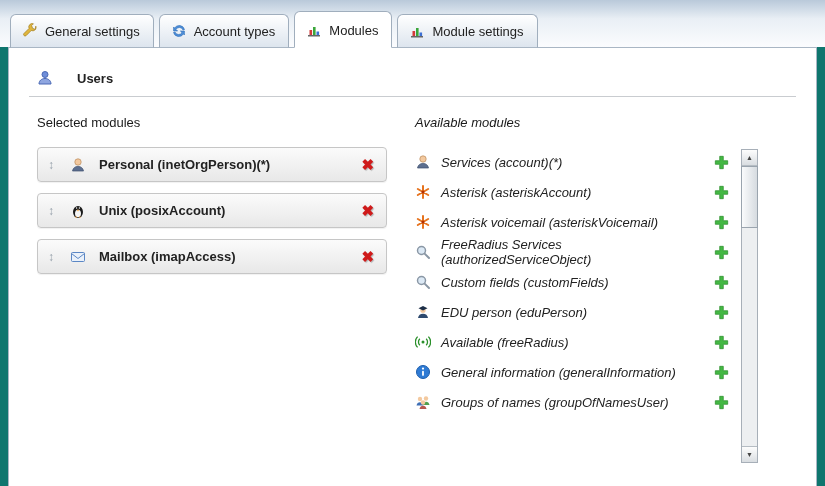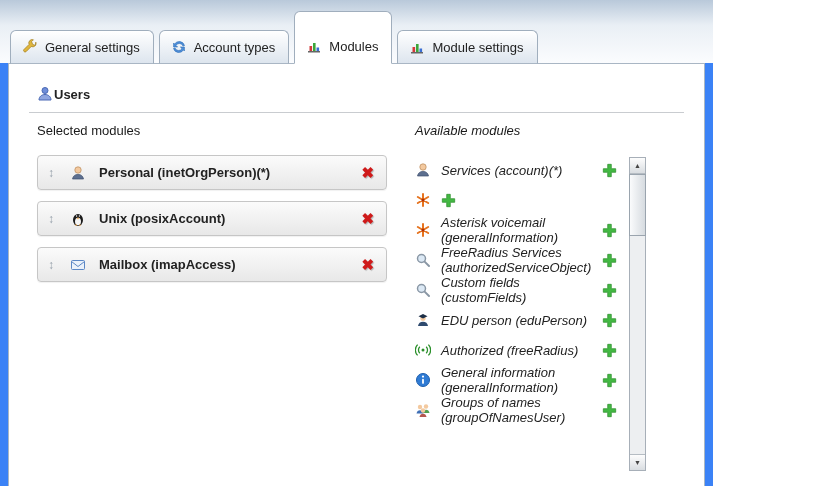--- a/index.html
+++ b/index.html
@@ -1,59 +1,59 @@
 <!DOCTYPE html>
 <html><head>
 <meta charset="utf-8">
 <style>
   * { margin:0; padding:0; box-sizing:border-box; }
   body { background:#fff; }
   .screen {
-    width:713px; height:486px; overflow:hidden;
+    width:825px; height:486px; overflow:hidden;
     font-family:"Liberation Sans", sans-serif; font-size:13px; color:#222;
-    background:#3b82f6; display:flex; flex-direction:column;
+    background:#0f766e; display:flex; flex-direction:column;
   }
   
   .tabbar {
     background:linear-gradient(to bottom, #b9c9da 0%, #e9eff5 40%, #fbfcfe 100%);
     padding:11px 8px 0 10px;
     display:flex; align-items:flex-end;
     position:relative; z-index:2;
   }
   .tab {
     display:inline-flex; align-items:center; gap:7px;
     padding:8px 13px 8px 11px; margin-right:5px; margin-bottom:-1px;
     border:1px solid #a0aebd; border-radius:6px 6px 0 0;
     background:linear-gradient(#ffffff, #dde5ee);
     border-bottom:1px solid #a9b6c4;
     cursor:pointer; white-space:nowrap;
     box-shadow:inset 0 1px 0 #fff;
   }
   .tab.active {
     background:#fff; border-bottom:1px solid #fff;
-    padding-top:26px; padding-bottom:9px;justify-content:space-between;
+    padding-top:10px; padding-bottom:9px;justify-content:space-between;
   }
   .ticon { width:16px; height:16px; display:inline-flex; }
   .ticon svg { width:16px; height:16px; }
   
   .panel {
     flex:1; margin:0 8px; background:#fff;
     border:1px solid #a9b6c4; border-bottom:none;
     padding:14px 20px 0 20px;
     position:relative; z-index:1;
   }
   .section-head {
     margin-top:8px; padding:0 0 10px 8px;
     border-bottom:1px solid #c9ccd0;
-    display:flex; align-items:center; gap:1px;
+    display:flex; align-items:center; gap:24px;
     font-weight:bold;
   }
   .sicon svg { width:16px; height:16px; display:block; }
   
-  .columns { display:flex; margin-top:4px; padding-left:8px; }
+  .columns { display:flex; margin-top:12px; padding-left:8px; }
   .col-left { width:350px; margin-right:28px; }
   .col-right { flex:1; margin-right:38px;font-style:italic; }
   .col-head { margin:6px 0 17px; color:#1a1a1a; }
   
   .sel-item {
     display:flex; align-items:center; height:35px;
     border:1px solid #c6c6c6; border-radius:4px;
     background:linear-gradient(#fbfbfb, #e8e8e8);
     box-shadow:0 1px 1px rgba(0,0,0,0.06);
     margin-bottom:11px; padding:0 10px 0 6px; cursor:move;
@@ -286,34 +286,35 @@
                   </svg>
                 </button>
             </div>
 
             <div class="avail-row">
               <span class="micon">
                   <svg viewBox="0 0 16 16">
                     <use href="#i-asterisk"></use>
                   </svg>
                 </span>
+              <span class="avail-label">Asterisk (asteriskAccount)</span>
               <button class="add">
                   <svg viewBox="0 0 16 16">
                     <use href="#i-plus"></use>
                   </svg>
                 </button>
             </div>
 
             <div class="avail-row">
               <span class="micon">
                   <svg viewBox="0 0 16 16">
                     <use href="#i-asterisk"></use>
                   </svg>
                 </span>
-              <span class="avail-label">Asterisk voicemail (generalInformation)</span>
+              <span class="avail-label">Asterisk voicemail (asteriskVoicemail)</span>
               <button class="add">
                   <svg viewBox="0 0 16 16">
                     <use href="#i-plus"></use>
                   </svg>
                 </button>
             </div>
 
             <div class="avail-row">
               <span class="micon">
                   <svg viewBox="0 0 16 16">
@@ -356,21 +357,21 @@
                   </svg>
                 </button>
             </div>
 
             <div class="avail-row">
               <span class="micon">
                   <svg viewBox="0 0 16 16">
                     <use href="#i-radio"></use>
                   </svg>
                 </span>
-              <span class="avail-label">Authorized (freeRadius)</span>
+              <span class="avail-label">Available (freeRadius)</span>
               <button class="add">
                   <svg viewBox="0 0 16 16">
                     <use href="#i-plus"></use>
                   </svg>
                 </button>
             </div>
 
             <div class="avail-row">
               <span class="micon">
                   <svg viewBox="0 0 16 16">

